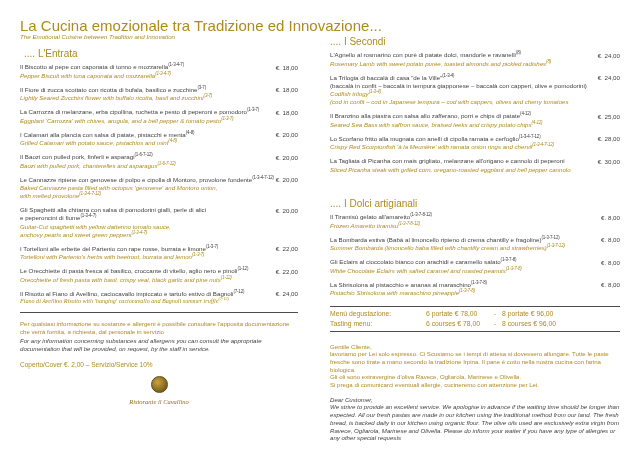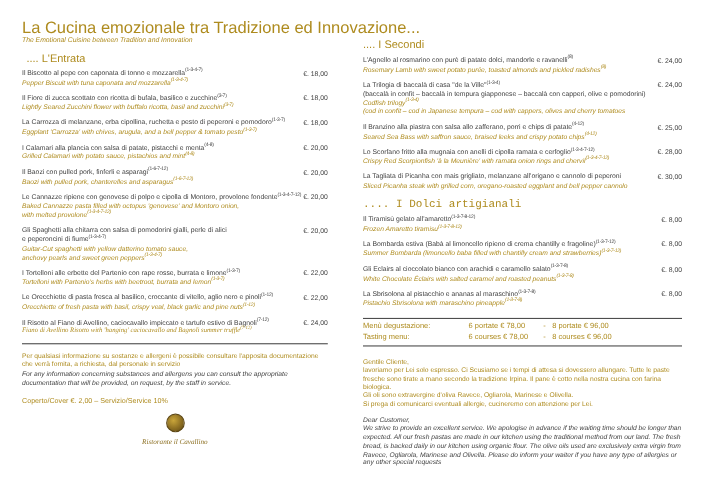--- a/index.html
+++ b/index.html
@@ -10,21 +10,21 @@
   }
   .col{position:absolute;}
   .col-left{left:20px;top:19px;width:278px;}
   .col-right{left:330px;top:36px;width:290px;}
   .page-title{color:#ae8b1e;font-size:15px;line-height:13px;white-space:nowrap;}
   .page-subtitle{color:#ae8b1e;font-size:6.2px;line-height:8px;font-style:italic;margin-top:1px;white-space:nowrap;}
   .section-heading{color:#ae8b1e;font-size:10px;line-height:11px;white-space:nowrap;}
   .mh-entrata{margin:7px 0 4px 4px;}
   .mh-primi{margin:6px 0 4px 0;}
   .mh-secondi{margin:0 0 4px 0;}
-  .mh-dolci{margin:8px 0 4px 0;font-family:Liberation Mono, monospace;}
+  .mh-dolci{margin:25px 0 4px 0;}
   .item{position:relative;padding-right:40px;margin-bottom:6.5px;}
   .it-line{font-size:6.2px;line-height:8px;color:#3f3f3f;white-space:nowrap;}
   .it-sub{font-size:6.2px;line-height:8px;color:#3f3f3f;white-space:nowrap;}
   .en-line{font-size:6.1px;line-height:7.5px;color:#ae8b1e;font-style:italic;white-space:nowrap;margin-top:0.5px;}
   .en-serif{font-family:"Liberation Serif",serif;}
   .price{position:absolute;right:0;top:0.5px;font-size:6.2px;color:#3f3f3f;white-space:nowrap;}
   sup{font-size:4.5px;line-height:0;vertical-align:super;letter-spacing:-0.2px;}
   .rule{border-top:1px solid #4d4d4d;margin-top:5px;}
   .allergen-it{margin:7px 0 0 0;color:#ae8b1e;font-size:6.1px;line-height:7.6px;}
   .allergen-en{margin:2px 0 0 0;font-style:italic;font-size:6.1px;line-height:7.6px;color:#3f3f3f;}

